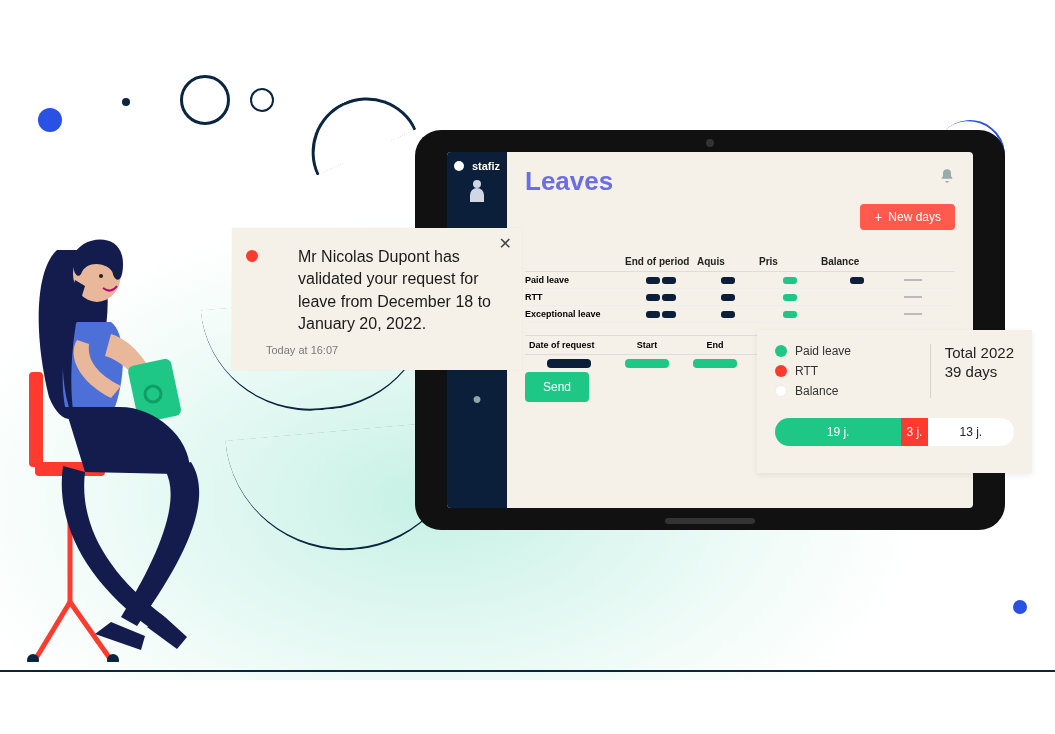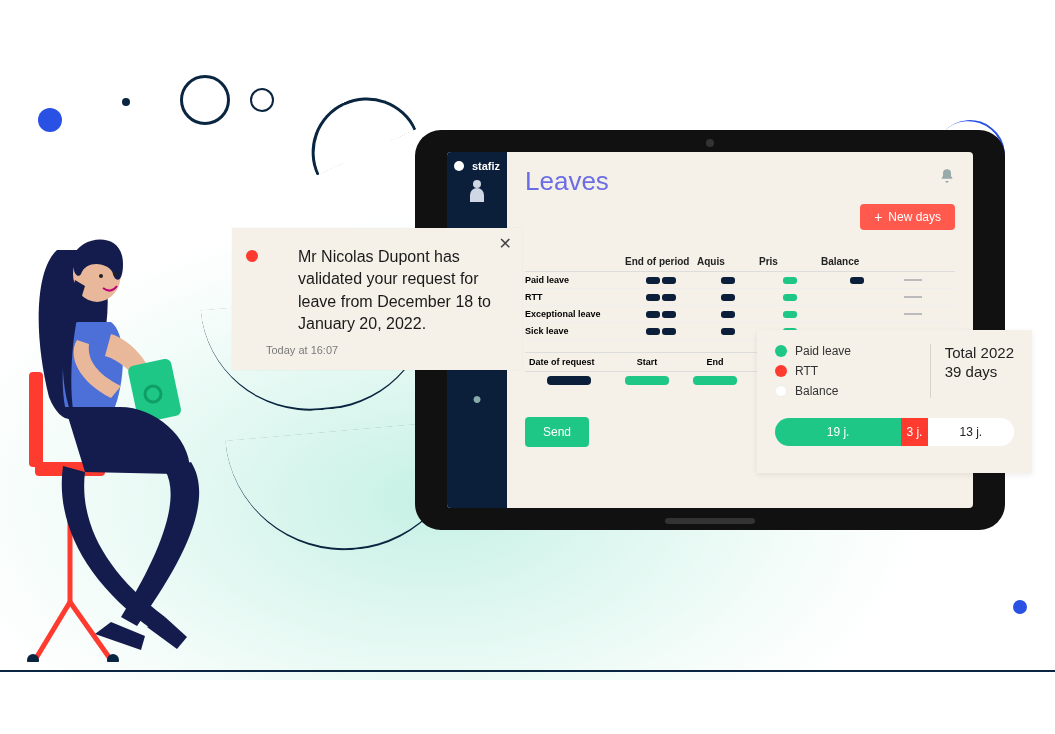--- a/index.html
+++ b/index.html
@@ -38,21 +38,21 @@
   
   .sidebar { width: 60px; background: #0b1e3a; display: flex; flex-direction: column; align-items: center; padding-top: 8px; gap: 12px; }
   .brand { color:#fff; font-size: 11px; font-weight: 600; display:flex; align-items:center; gap:8px;}
   .brand-icon { width:10px; height:10px; background:#fff; border-radius:50%; position:relative;}
   .side-icon { width: 22px; height: 22px; display:flex; align-items:center; justify-content:center; color:#8aa; }
   .side-person { display:inline-block; width:14px; height:14px; background:#cfd6e4; border-radius:50% 50% 0 0; position:relative;}
   .side-person::before{content:"";position:absolute;top:-8px;left:3px;width:8px;height:8px;background:#cfd6e4;border-radius:50%;}
 
   
   .main { flex: 1; padding: 14px 18px; position: relative; }
-  .page-title { color: #6b6de5; font-size: 26px; font-weight: 400; }
+  .page-title { color: #6b6de5; font-size: 26px; font-weight: 700; }
   .bell { position: absolute; top: 16px; right: 18px; color: #9aa; }
   .bell svg { width:16px; height:16px; fill:#9aa; }
 
   .new-leave-btn { position:absolute; top: 52px; right: 18px; background: #ff5a4d; color:#fff; border:none; border-radius:4px; padding:6px 14px; font-size:12px; font-weight:500; display:flex; align-items:center; gap:6px; cursor:pointer;}
   .plus { font-size:14px; line-height:1;}
 
   
   .types-table { margin-top: 55px; width: 100%; }
   .types-table .hdr, .types-table .row { display:grid; grid-template-columns: 100px 72px 62px 62px 72px 40px; gap:0; font-size:10px; align-items:center;}
   .types-table .hdr { font-weight:700; color:#222; border-bottom:1px solid #ddd; padding:4px 0;}
@@ -67,21 +67,21 @@
 
   
   .req-table { margin-top: 12px; width: 100%; max-width:310px;}
   .req-table .hdr { display:grid; grid-template-columns: 88px 68px 68px 50px; font-size:9px; font-weight:700; border-top:1px solid #ddd; border-bottom:1px solid #ddd; padding:4px 0;}
   .req-table .hdr div{text-align:center;}
   .req-table .hdr div:first-child{text-align:left; padding-left:4px;}
   .req-table .row { display:grid; grid-template-columns: 88px 68px 68px 50px; padding:4px 0; align-items:center;}
   .wide-pill { width:44px; height:9px; border-radius:4px; background:#0b1e3a; margin:0 auto;}
   .wide-pill.green { background:#1ec786;}
 
-  .send-btn { margin-top: 28px; background:#1ec786; color:#fff; border:none; border-radius:4px; padding:8px 18px; font-size:12px; cursor:pointer;}
+  .send-btn { background:#1ec786; color:#fff; border:none; border-radius:4px; padding:8px 18px; font-size:12px; cursor:pointer;}
 
   
   .notif {
     position:absolute; top: 228px; left: 232px; width: 290px; background:#f6f1e8;
     padding: 18px 24px 14px 34px; z-index:5; box-shadow: 0 0 2px rgba(0,0,0,.05);
   }
   .notif .close { position:absolute; top:8px; right:10px; font-size:16px; color:#444; cursor:pointer; line-height:1;}
   .notif .dot { position:absolute; top:22px; left:14px; width:12px; height:12px; background:#ff3b30; border-radius:50%;}
   .notif .msg { font-size:16px; color:#1a1a1a; line-height:1.4;margin-left:32px;}
   .notif .time { font-size:11px; color:#7a7a7a; margin-top:8px;}
@@ -208,37 +208,20 @@
               <span class="pill"></span>
             </div>
           <div class="cell-pills">
               <span class="pill green"></span>
             </div>
           <div></div>
           <div>
               <div class="dash"></div>
             </div>
         </div>
-        <div class="row">
-          <div class="lbl">Sick leave</div>
-          <div class="cell-pills">
-              <span class="pill"></span>
-              <span class="pill"></span>
-            </div>
-          <div class="cell-pills">
-              <span class="pill"></span>
-            </div>
-          <div class="cell-pills">
-              <span class="pill green"></span>
-            </div>
-          <div></div>
-          <div>
-              <div class="dash"></div>
-            </div>
-        </div>
       </div>
 
       <div class="req-table">
         <div class="hdr">
           <div>Date of request</div>
           <div>Start</div>
           <div>End</div>
           <div></div>
         </div>
         <div class="row">

